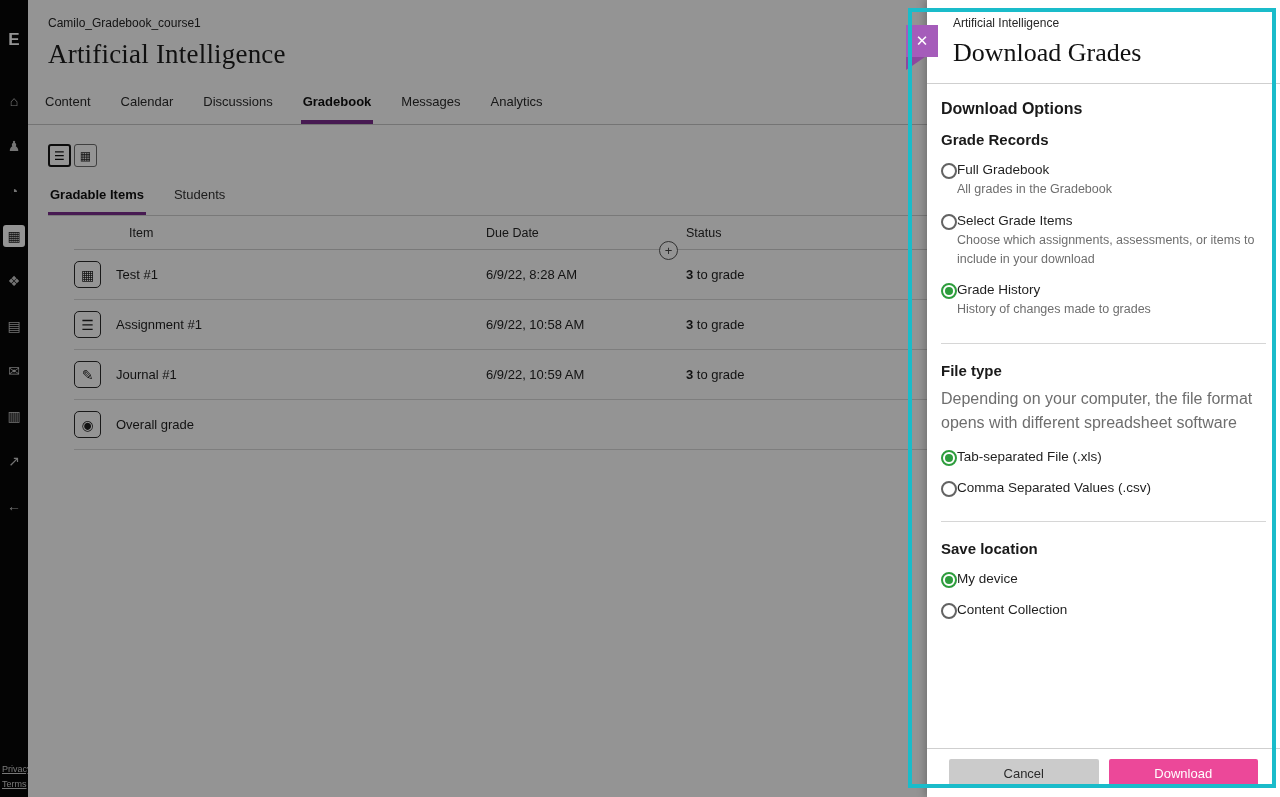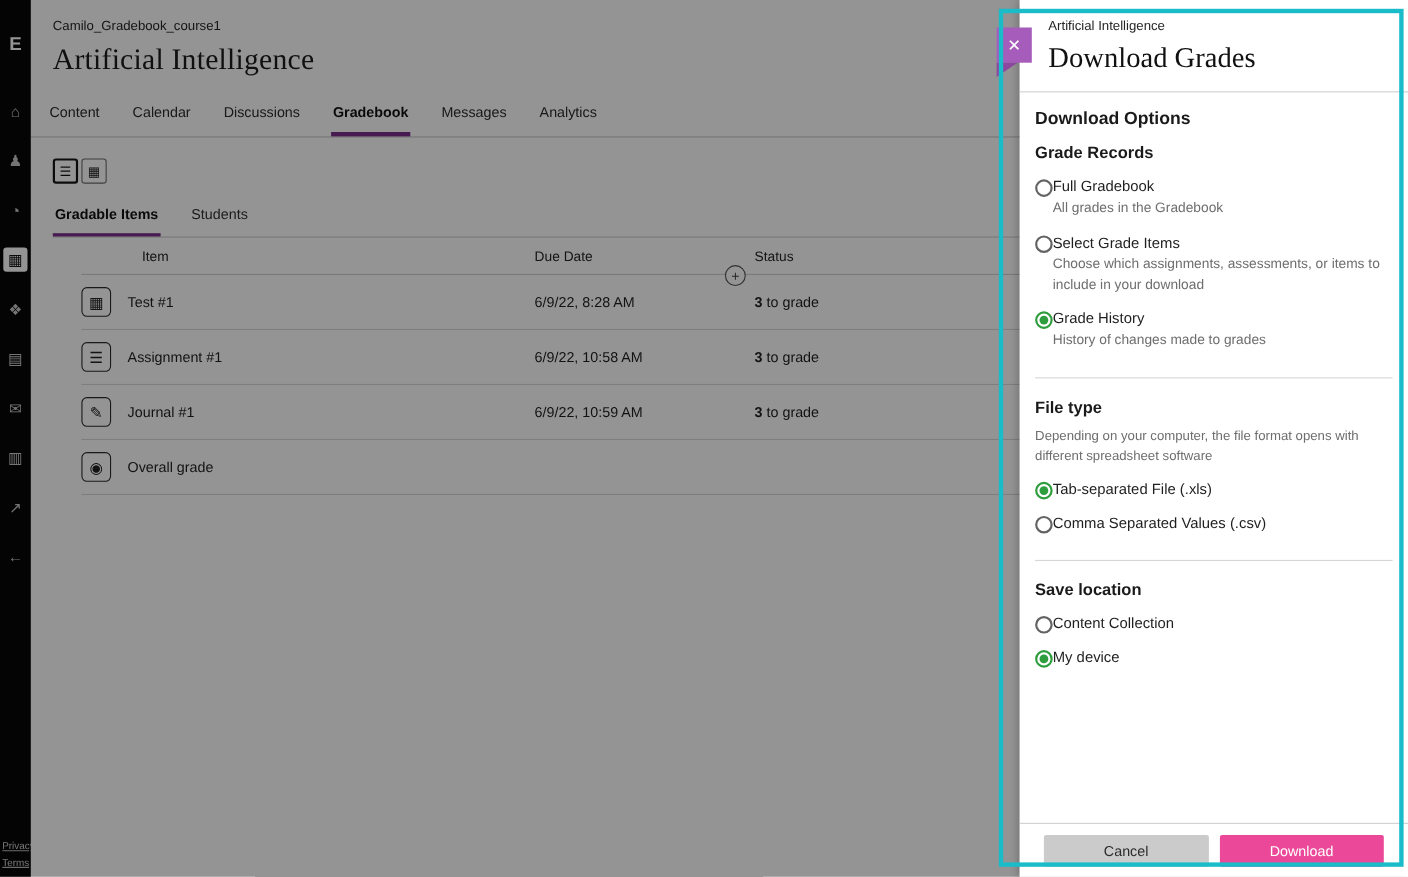--- a/index.html
+++ b/index.html
@@ -51,21 +51,21 @@
   .panel-title{font-family:"Liberation Serif",serif;font-size:26px;font-weight:400;color:#111;margin-top:8px}
   .panel-body{flex:1;padding:16px 14px 0;overflow:hidden}
   .h-options{font-size:16px;font-weight:700;color:#1a1a1a}
   .h-section{font-size:15px;font-weight:700;color:#1a1a1a;margin-top:13px}
   .opt{display:flex;gap:0;margin-top:14px;cursor:pointer;align-items:flex-start}
   .radio{width:16px;height:16px;border:2px solid #636363;border-radius:50%;flex:none;position:relative;background:#fff;margin-top:1px}
   .radio.on{border-color:#2e9d3d}
   .radio.on::after{content:"";position:absolute;inset:2px;background:#2e9d3d;border-radius:50%}
   .opt-label{font-size:13.5px;color:#1f1f1f;display:block}
   .opt-desc{font-size:12.5px;color:#6e6e6e;line-height:1.5;display:block;margin-top:3px}
-  .sec-desc{font-size:12px;color:#6e6e6e;line-height:1.5;margin-top:8px}
+  .sec-desc{font-size:16px;color:#6e6e6e;line-height:1.5;margin-top:8px}
   .divider{border:none;border-top:1px solid #d6d6d6;margin:24px 0 18px}
   .panel-footer{border-top:1px solid #cfcfcf;padding:10px 22px 0;height:49px;display:flex;gap:10px;align-items:flex-start}
   .btn{flex:1;height:29px;font-size:13px;border:none;border-radius:2px;cursor:pointer;font-family:"Liberation Sans",sans-serif}
   .btn-cancel{background:#cbcbcb;color:#2b2b2b}
   .btn-download{background:#ec4899;color:#fff}
 
   
   .peek-close{position:absolute;left:906px;top:25px;width:32px;height:32px;background:#a55cba;border:none;color:#fff;font-size:15px;z-index:6;cursor:pointer;display:flex;align-items:center;justify-content:center;padding:0}
   .peek-close::after{content:"";position:absolute;top:32px;left:0;width:0;height:0;border-top:13px solid #8d479f;border-right:19px solid transparent}
 
@@ -243,29 +243,29 @@
       <span class="opt-text">
         <span class="opt-label">Comma Separated Values (.csv)</span>
       </span>
     </label>
 
     <hr class="divider">
 
     <h4 class="h-section" style="margin-top:0">Save location</h4>
 
     <label class="opt">
+      <span class="radio on"></span>
+      <span class="opt-text">
+        <span class="opt-label">My device</span>
+      </span>
+    </label>
+    <label class="opt">
       <span class="radio"></span>
       <span class="opt-text">
         <span class="opt-label">Content Collection</span>
-      </span>
-    </label>
-    <label class="opt">
-      <span class="radio on"></span>
-      <span class="opt-text">
-        <span class="opt-label">My device</span>
       </span>
     </label>
   </div>
 
   <footer class="panel-footer">
     <button class="btn btn-cancel">Cancel</button>
     <button class="btn btn-download">Download</button>
   </footer>
 </aside>
 

